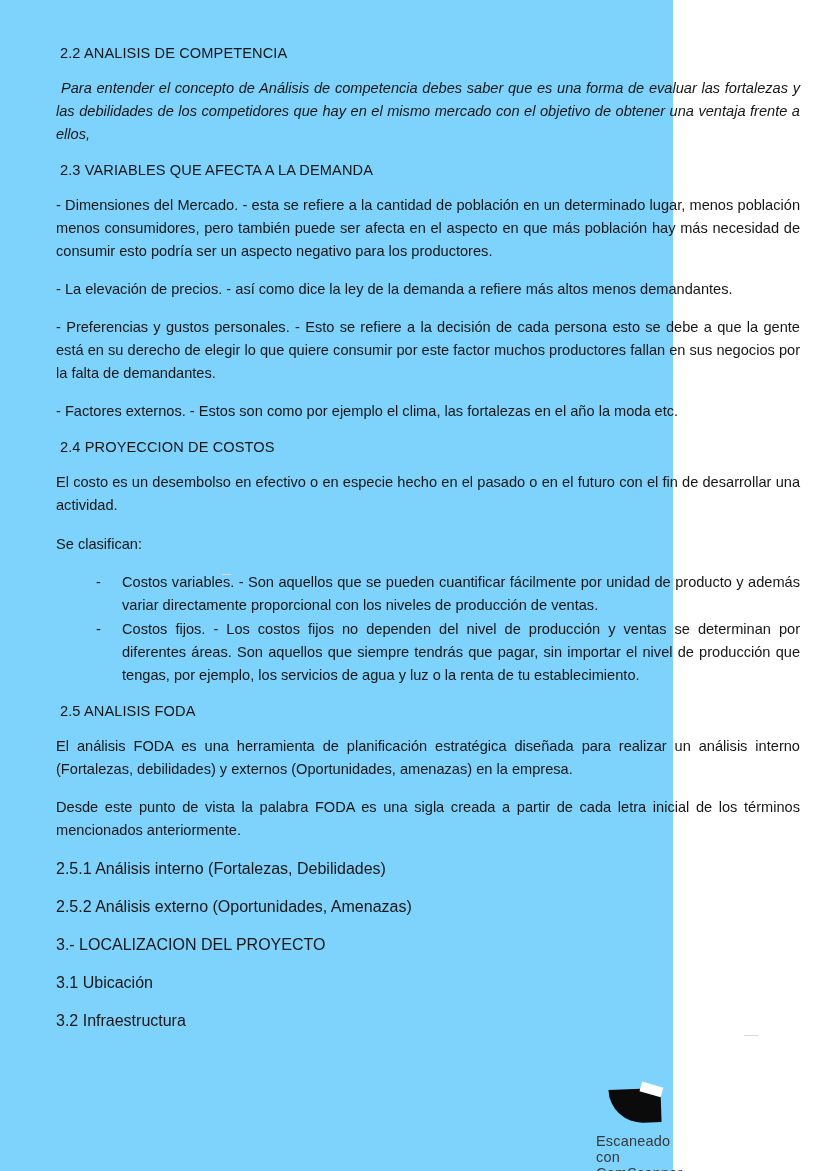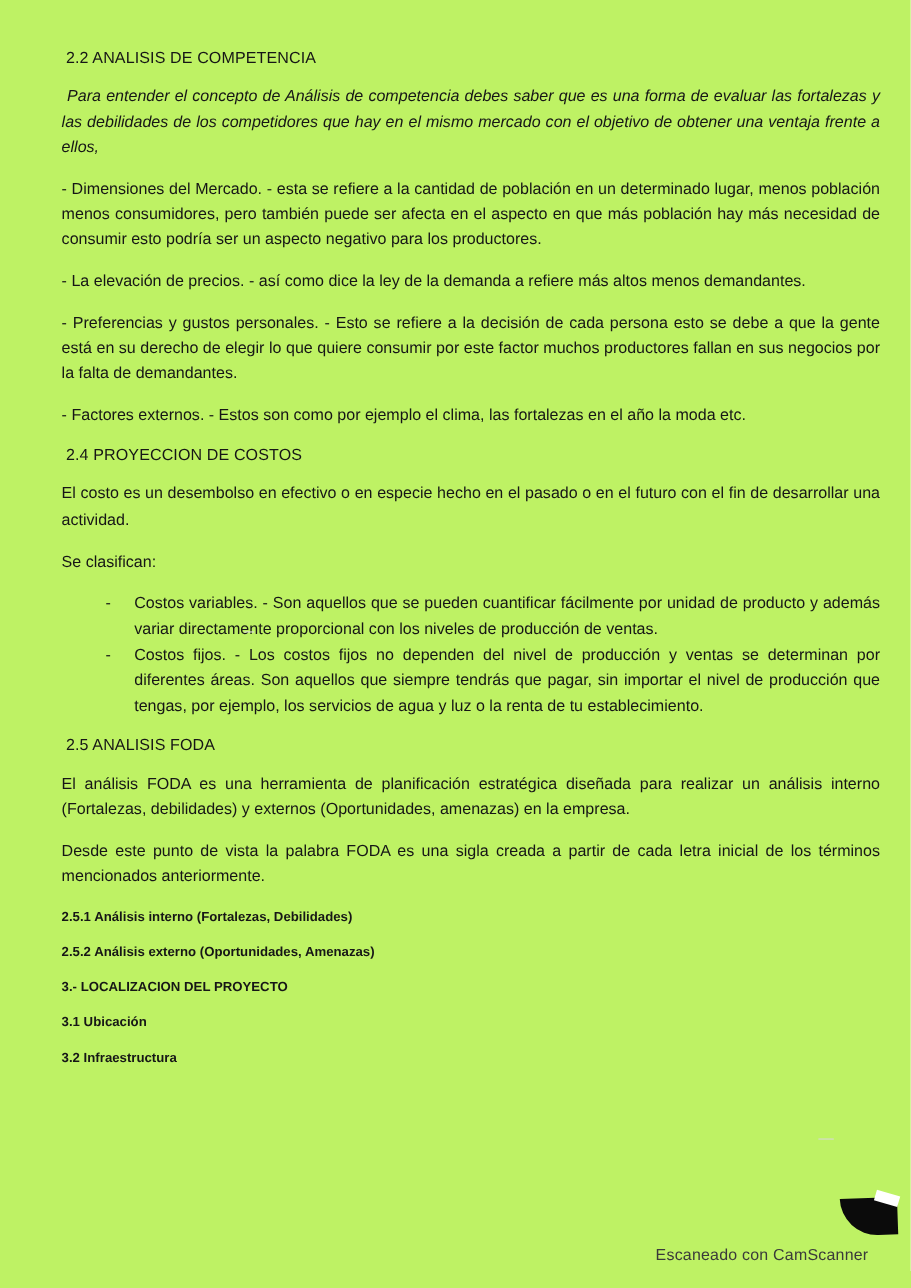--- a/index.html
+++ b/index.html
@@ -11,23 +11,23 @@
     width: 828px;
     height: 1171px;
     font-family: "Liberation Sans", sans-serif;
     color: #1b1b1b;
     position: relative;
     overflow: hidden;
   }
   .page {
     position: absolute;
     left: 0; top: 0;
-    width: 828px;
+    width: 673px;
     height: 1171px;
-    background: #bef264;
+    background: #7dd3fc;
   }
   .content {
     position: absolute;
     left: 56px;
     top: 44px;
     width: 744px;
   }
   .heading {
     font-size: 14.6px;
     line-height: 1.3;
@@ -63,25 +63,24 @@
     padding-left: 66px;
     margin-bottom: 1px;
     color: #161616;
   }
   .list li .dash {
     position: absolute;
     left: 40px;
     top: 0;
   }
   .subheading {
-    font-size: 12px;
+    font-size: 16px;
     line-height: 1.5;
     margin: 0 0 14px 0;
     color: #161616;
-    font-weight: bold;
   }
   .scanner-note {
     position: absolute;
     left: 596px;
     top: 1133px;
     font-size: 14.5px;
     font-family: Liberation Sans, sans-serif;
     color: #3a3a3a;
     letter-spacing: 0.2px;
   }
@@ -124,20 +123,21 @@
 </style>
 </head>
 <body>
 
 <div class="page">
   <div class="content">
 
     <p class="heading">2.2 ANALISIS DE COMPETENCIA</p>
     <p class="para indent-first">Para entender el concepto de Análisis de competencia debes saber que es una forma de evaluar las fortalezas y las debilidades de los competidores que hay en el mismo mercado con el objetivo de obtener una ventaja frente a ellos,</p>
 
+    <p class="heading">2.3 VARIABLES QUE AFECTA A LA DEMANDA</p>
     <p class="para">- Dimensiones del Mercado. - esta se refiere a la cantidad de población en un determinado lugar, menos población menos consumidores, pero también puede ser afecta en el aspecto en que más población hay más necesidad de consumir esto podría ser un aspecto negativo para los productores.</p>
     <p class="para">- La elevación de precios. - así como dice la ley de la demanda a refiere más altos menos demandantes.</p>
     <p class="para">- Preferencias y gustos personales. - Esto se refiere a la decisión de cada persona esto se debe a que la gente está en su derecho de elegir lo que quiere consumir por este factor muchos productores fallan en sus negocios por la falta de demandantes.</p>
     <p class="para nojust">- Factores externos. - Estos son como por ejemplo el clima, las fortalezas en el año la moda etc.</p>
 
     <p class="heading">2.4 PROYECCION DE COSTOS</p>
     <p class="para">El costo es un desembolso en efectivo o en especie hecho en el pasado o en el futuro con el fin de desarrollar una actividad.</p>
     <p class="para nojust">Se clasifican:</p>
     <ul class="list">
       <li>

